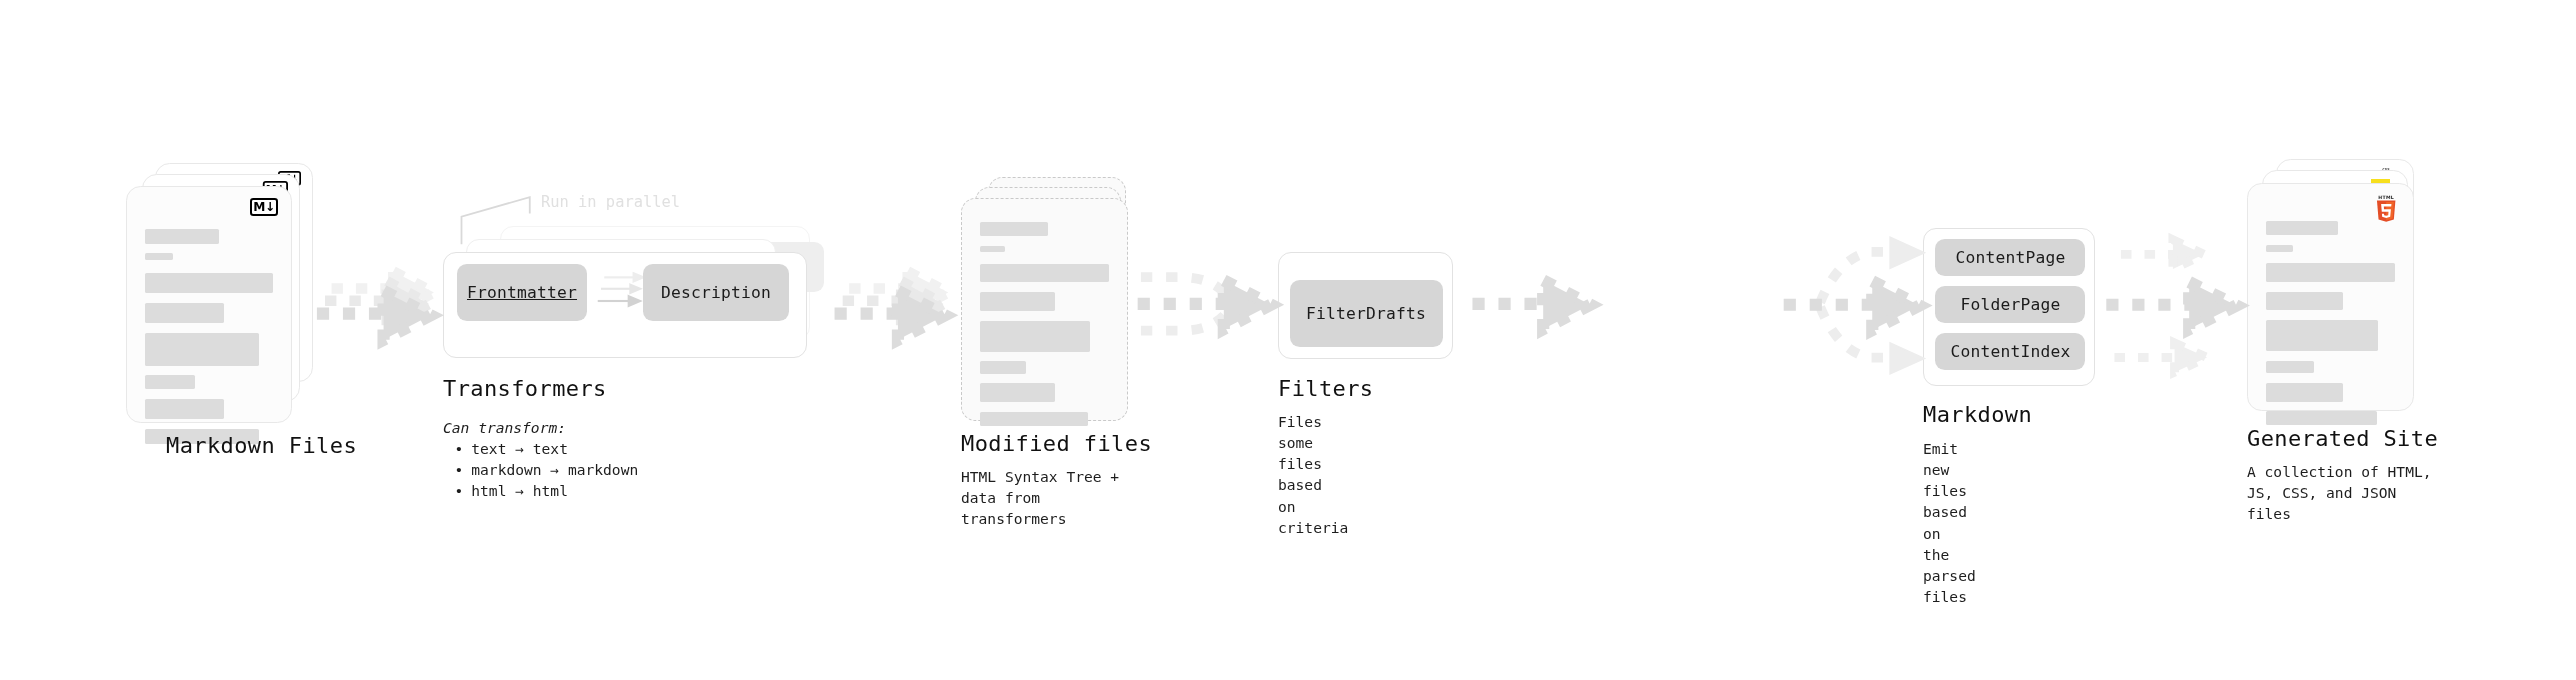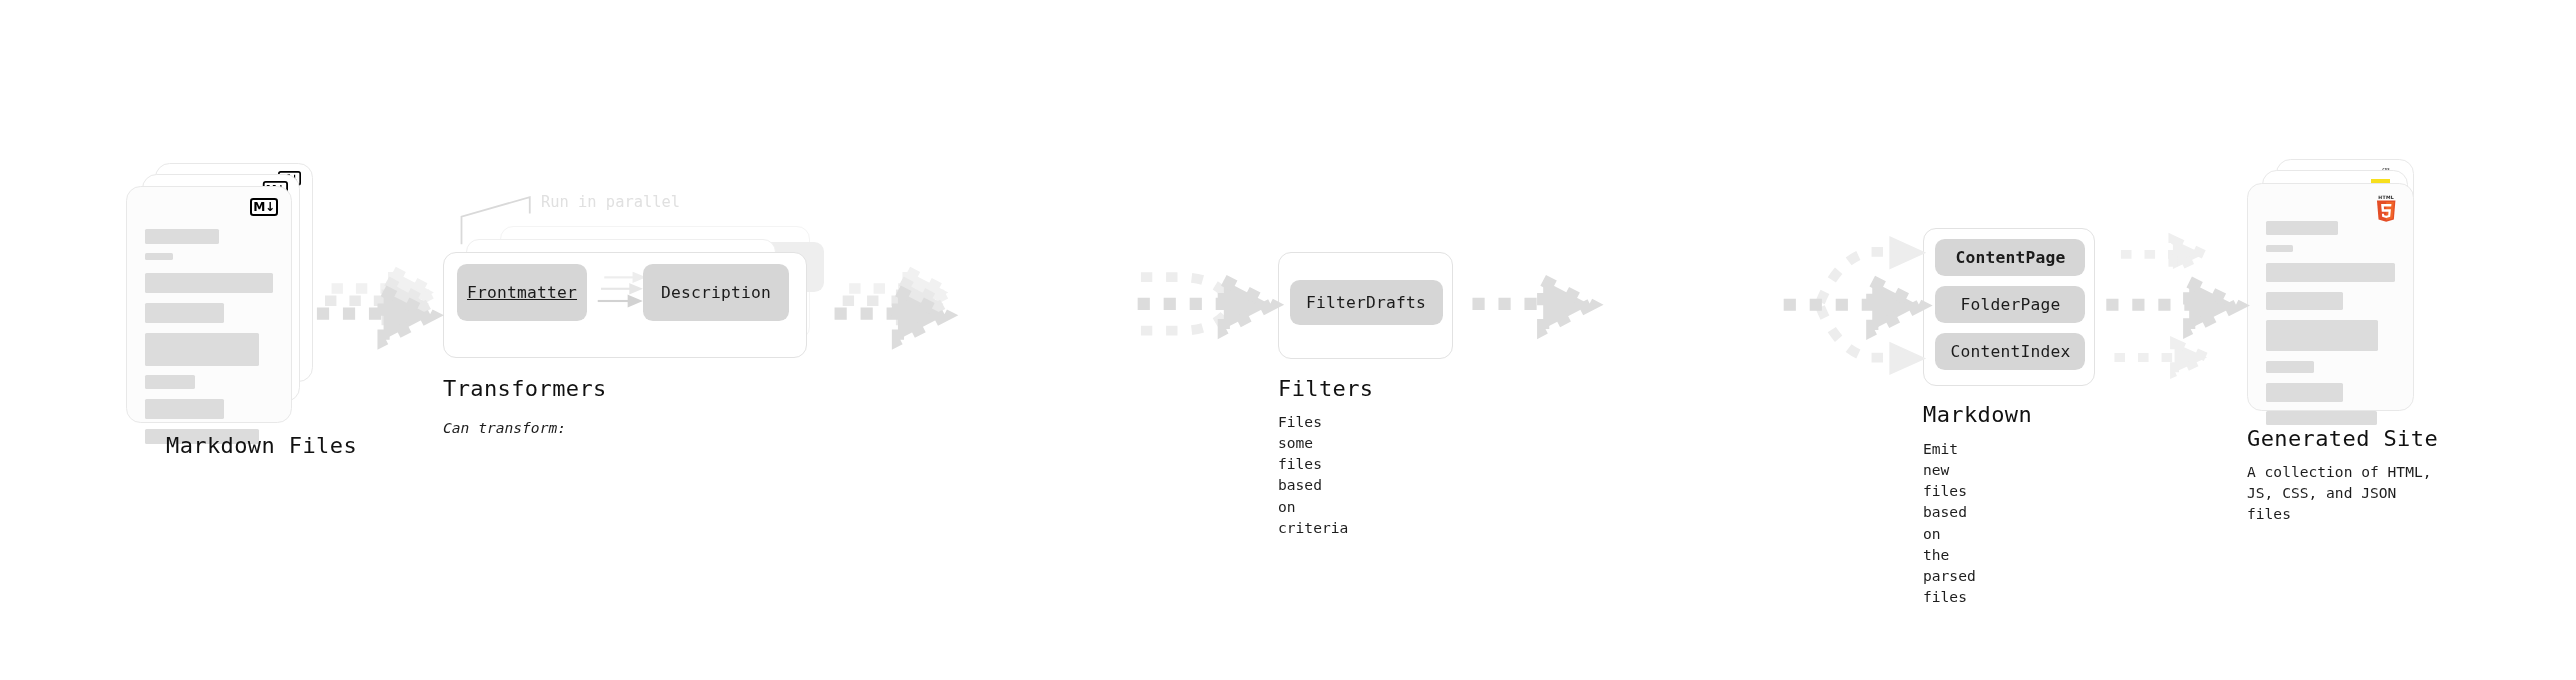--- a/index.html
+++ b/index.html
@@ -202,38 +202,65 @@
       </g>
     </svg>
 
     <div class="pill" style="position:absolute; left:14px; top:73px; width:130px; height:57px;text-decoration:underline;">Frontmatter</div>
     <div class="pill" style="position:absolute; left:200px; top:73px; width:146px; height:57px;">Description</div>
 
     <div class="caption-title" style="left:0px; top:185px;">Transformers</div>
 
     <div class="caption-list" style="left:0px; top:226px;">
       <div class="lead">Can transform:</div>
-    </div>
-  </div>
-
+      <ul>
+        <li>text → text</li>
+        <li>markdown → markdown</li>
+        <li>html → html</li>
+      </ul>
+    </div>
+  </div>
+
+  <div class="node" style="left:961px; top:177px;">
+    <div class="doc-stack" style="width:187px;height:244px;">
+      <div class="doc dashed" style="left:27px; top:0px; width:138px; height:203px;"></div>
+      <div class="doc dashed" style="left:14px; top:9.8px; width:146px; height:211px;"></div>
+      <div class="doc dashed" style="left:0px; top:21px; width:167px; height:223px;">
+        <div class="doc-body" style="top:23px;">
+          <div class="bar" style="width:53%;height:14px;"></div>
+          <div class="bar" style="width:19%;height:6.5px;margin-bottom:11.4px;"></div>
+          <div class="bar" style="width:100%;height:18.7px;"></div>
+          <div class="bar" style="width:58%;height:18.7px;"></div>
+          <div class="bar" style="width:85%;height:31px;"></div>
+          <div class="bar" style="width:36%;height:12.2px;"></div>
+          <div class="bar" style="width:58%;height:18.7px;"></div>
+          <div class="bar" style="width:84%;height:14px;"></div>
+        </div>
+      </div>
+    </div>
+
+    <div class="caption-title" style="left:0px; top:254px;">Modified files</div>
+    <div class="caption-sub" style="left:0px; top:289px;">HTML Syntax Tree +
+data from transformers</div>
+  </div>
 
   <div class="node" style="left:1278px; top:252px;">
     <div class="stage-box" style="left:0px; top:0px; width:175px; height:107px;">
-      <div class="pill" style="left:10.6px; top:27px; width:153px; height:45px;">FilterDrafts</div>
+      <div class="pill" style="left:10.6px; top:27px; width:153px; height:67px;">FilterDrafts</div>
     </div>
 
     <div class="caption-title" style="left:0px; top:124px;">Filters</div>
     <div class="caption-sub" style="left:0px; top:159px;">Files some files based
 on criteria</div>
   </div>
 
 
   <div class="node" style="left:1923px; top:228px;">
     <div class="stage-box" style="left:0px; top:0px; width:172px; height:158px;">
-      <div class="pill" style="left:11.4px; top:9.8px; width:150px; height:37px;font-weight:bold;">ContentPage</div>
+      <div class="pill" style="left:11.4px; top:9.8px; width:150px; height:37px;">ContentPage</div>
       <div class="pill" style="left:11.4px; top:57px; width:150px; height:37px;">FolderPage</div>
       <div class="pill" style="left:11.4px; top:104px; width:150px; height:37px;">ContentIndex</div>
     </div>
 
     <div class="caption-title" style="left:0px; top:174px;">Markdown</div>
     <div class="caption-sub" style="left:0px; top:210px;">Emit new files based on
 the parsed files</div>
   </div>
 
   <div class="node" style="left:2247px; top:159px;">

